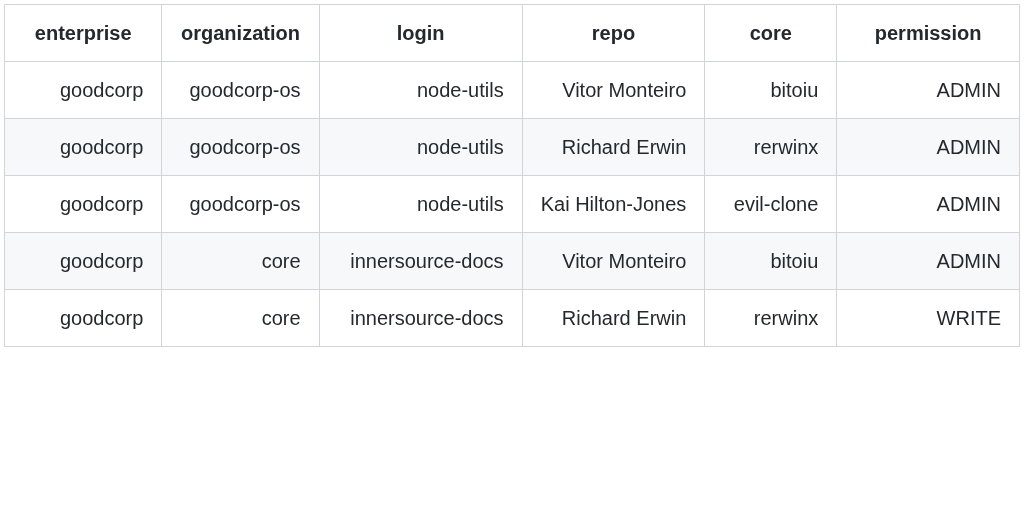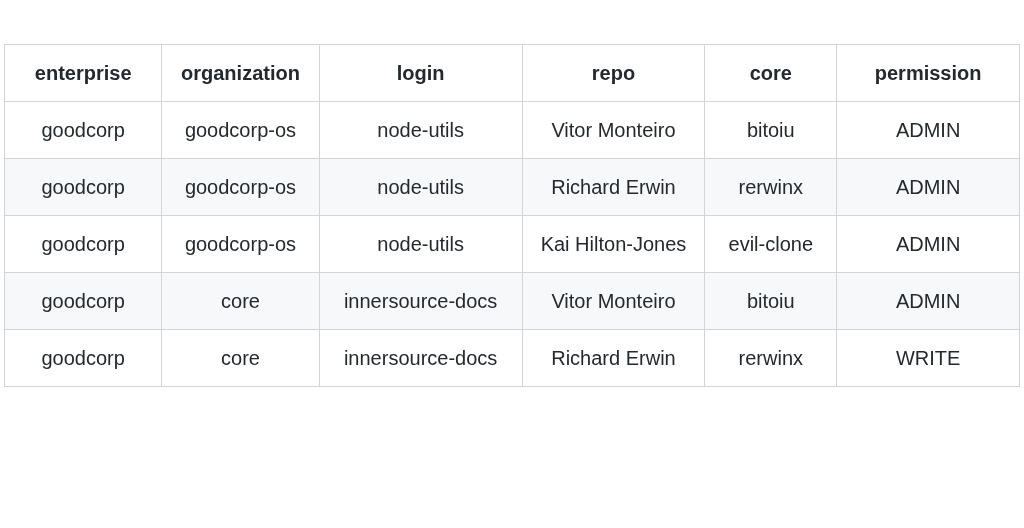--- a/index.html
+++ b/index.html
@@ -12,26 +12,25 @@
       font-size: 20px;
       color: #24292e;
       background: #ffffff;
       padding: 4px;
     }
     table {
       border-collapse: collapse;
       width: 100%;
       max-width: 1018px;
       table-layout: fixed;
-      margin-top: 40px;
     }
     th, td {
       border: 1px solid #d1d5da;
       padding: 14px 18px;
-      text-align: center;
+      text-align: right;
       vertical-align: middle;
       word-wrap: break-word;
       line-height: 1.4;
       font-size: 20px;
     }
     th {
       background: #ffffff;
       font-weight: 600;
       text-align: center;
     }

